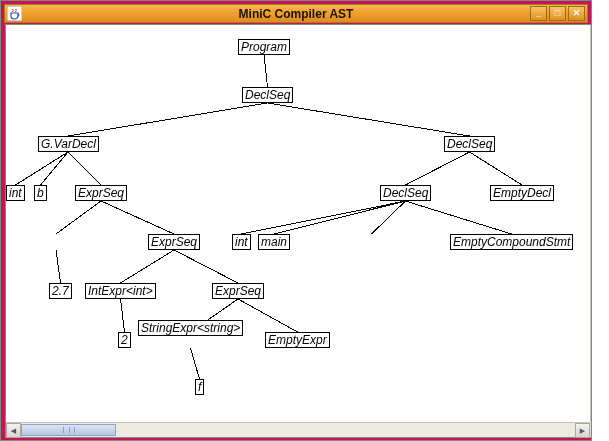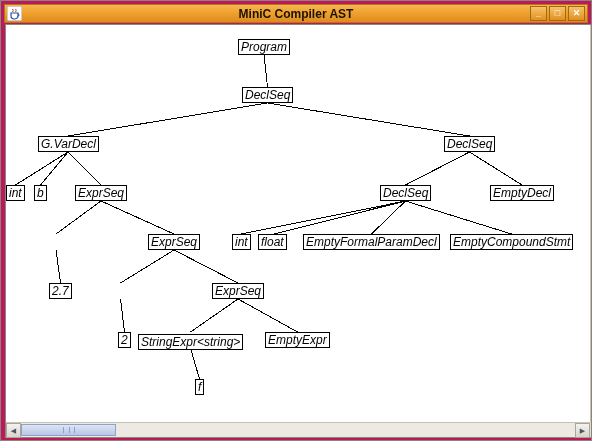--- a/index.html
+++ b/index.html
@@ -144,27 +144,27 @@
         <div class="node" style="left: 236px; top: 62px;">DeclSeq</div>
         <div class="node" style="left: 32px; top: 111px;">G.VarDecl</div>
         <div class="node" style="left: 438px; top: 111px;">DeclSeq</div>
         <div class="node" style="left: 0px; top: 160px;">int</div>
         <div class="node" style="left: 28px; top: 160px;">b</div>
         <div class="node" style="left: 69px; top: 160px;">ExprSeq</div>
         <div class="node" style="left: 374px; top: 160px;">DeclSeq</div>
         <div class="node" style="left: 484px; top: 160px; text-align: center;">EmptyDecl</div>
         <div class="node" style="left: 142px; top: 209px;">ExprSeq</div>
         <div class="node" style="left: 226px; top: 209px;">int</div>
-        <div class="node" style="left: 252px; top: 209px;">float</div>
-        <div class="node" style="left: 297px; top: 209px;">EmptyFormalParamDecl</div>
+        <div class="node" style="left: 252px; top: 209px;">main</div>
         <div class="node" style="left: 444px; top: 209px;">EmptyCompoundStmt</div>
         <div class="node" style="left: 43px; top: 258px;">2.7</div>
+        <div class="node" style="left: 79px; top: 258px;">IntExpr&lt;int&gt;</div>
         <div class="node" style="left: 206px; top: 258px;">ExprSeq</div>
         <div class="node" style="left: 112px; top: 307px;">2</div>
-        <div class="node" style="left: 132px; top: 309px;">StringExpr&lt;string&gt;</div>
+        <div class="node" style="left: 132px; top: 295px;">StringExpr&lt;string&gt;</div>
         <div class="node" style="left: 259px; top: 307px; text-align: right;">EmptyExpr</div>
         <div class="node" style="left: 189px; top: 354px;">f</div>
       </div>
 
     <div class="vscroll">
       <div class="sb-btn up">▲</div>
       <div class="vthumb" style="top: 16px; height: 62px;"></div>
       <div class="sb-btn down">▼</div>
     </div>
 

